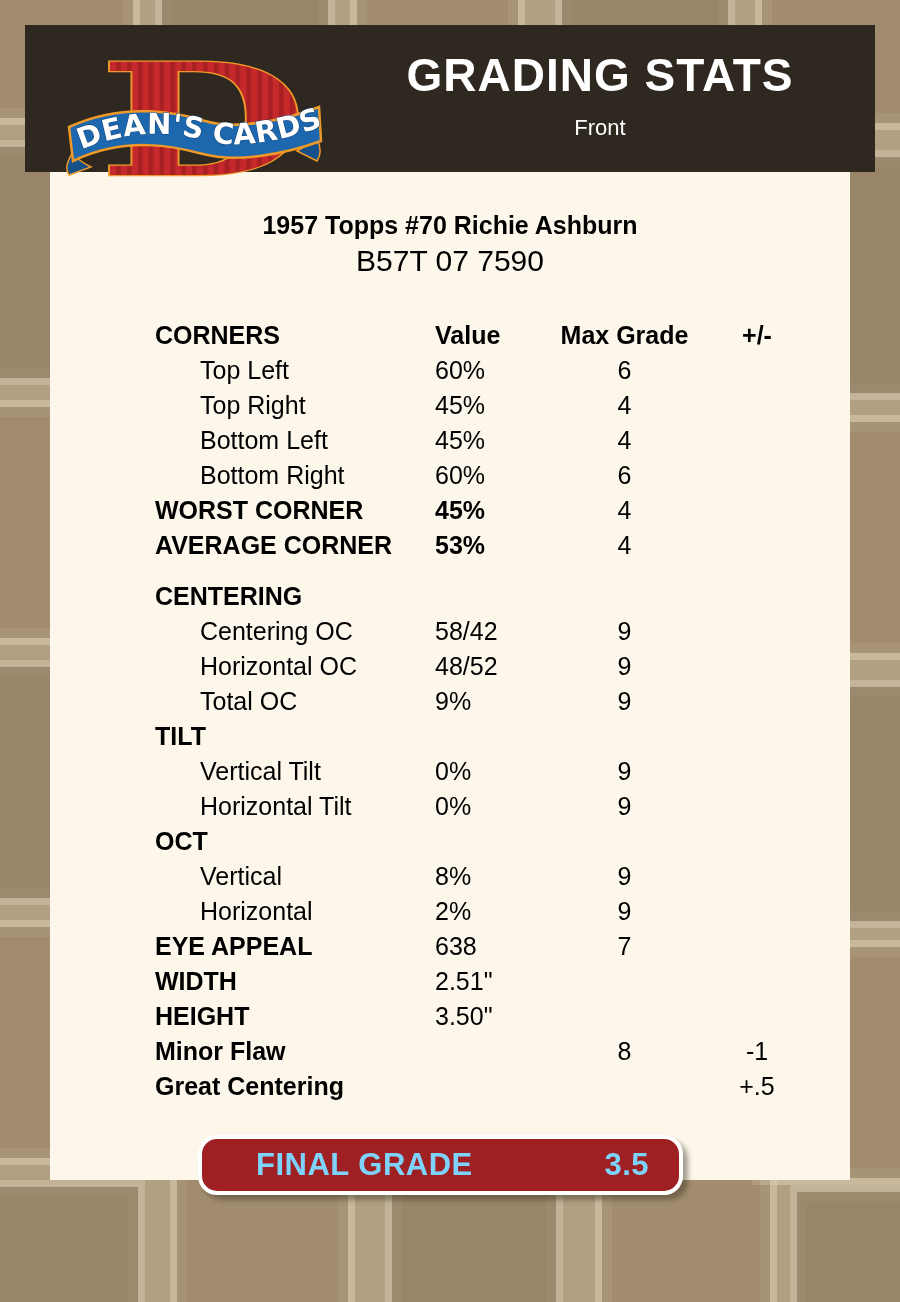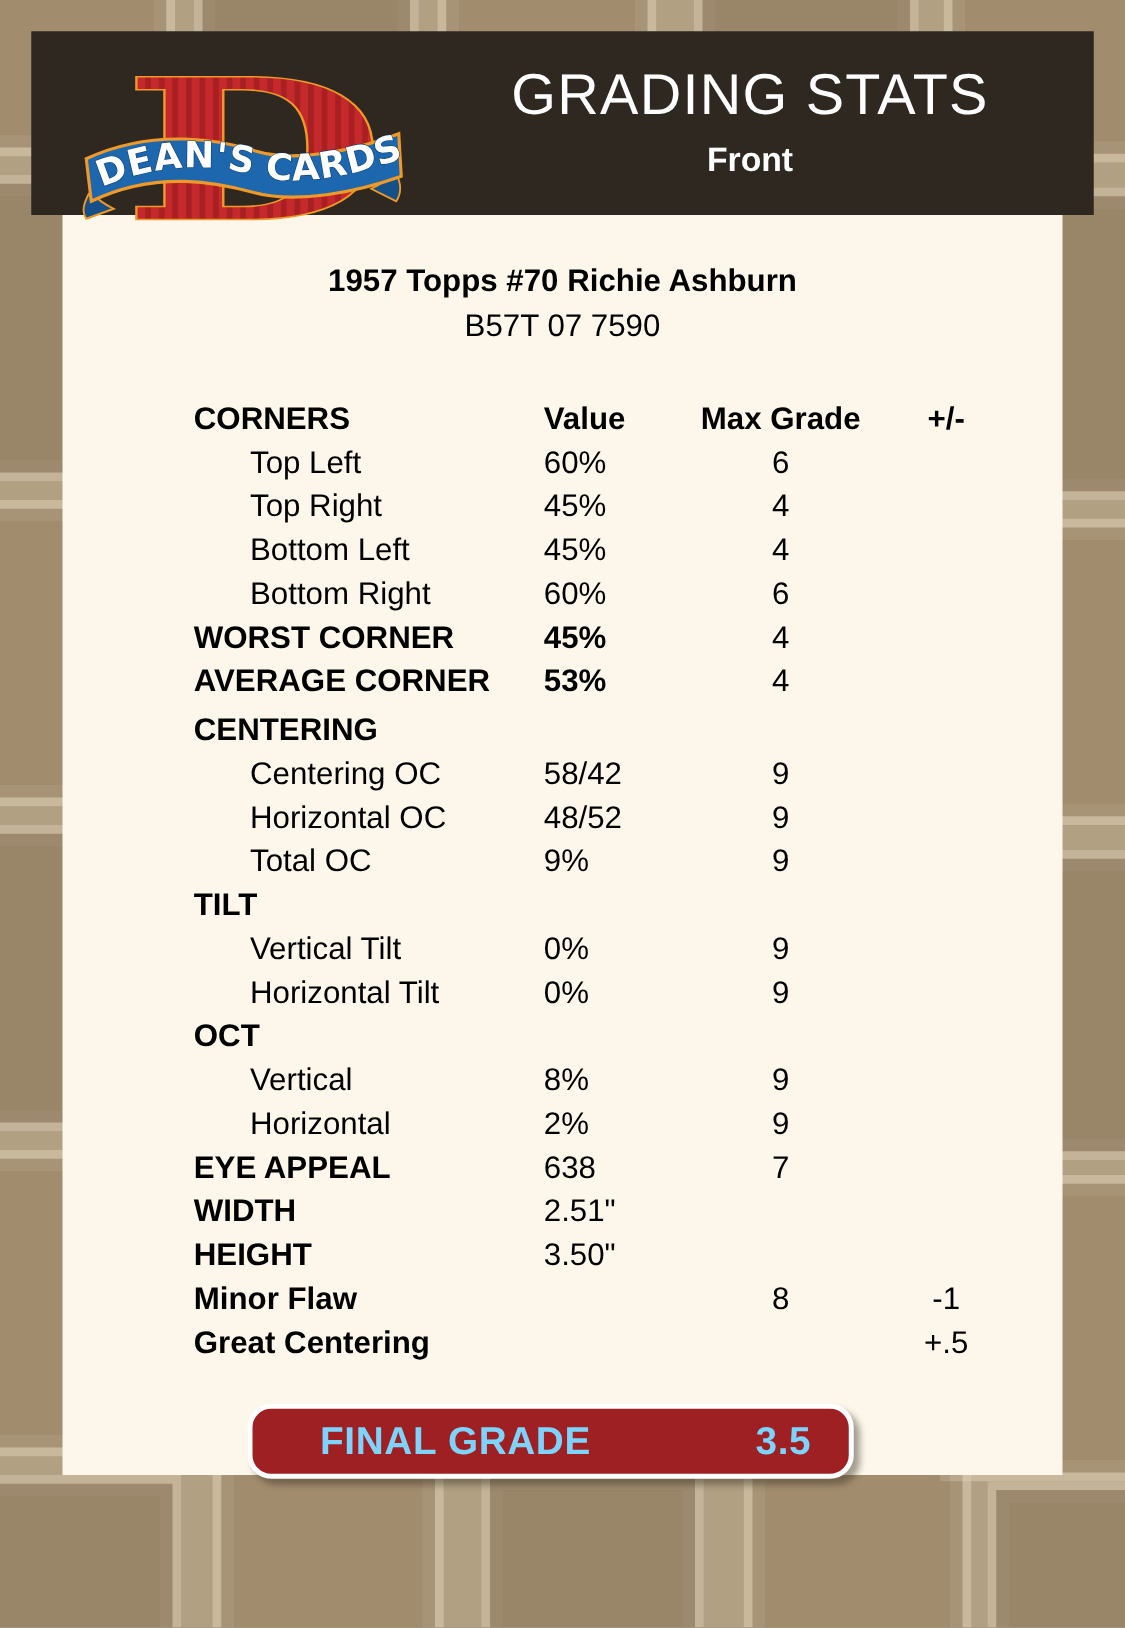--- a/index.html
+++ b/index.html
@@ -26,33 +26,33 @@
   .header{
     position:absolute;left:25px;top:25px;right:25px;height:147px;
     background:#2f2820;z-index:2;
   }
   .logo{position:absolute;left:40px;top:26px;width:260px;height:140px;}
   .header-text{
     position:absolute;left:320px;right:20px;top:0;bottom:0;
     display:flex;flex-direction:column;justify-content:center;align-items:center;
     color:#fff;text-align:center;
   }
-  .header-title{font-size:46px;line-height:50px;letter-spacing:1px;font-weight:normal;}
-  .header-sub{font-size:27px;line-height:40px;margin-top:8px;font-weight:bold;}
+  .header-title{font-size:46px;line-height:50px;letter-spacing:1px;font-weight:bold;}
+  .header-sub{font-size:22px;line-height:40px;margin-top:8px;font-weight:normal;}
   
   .panel{
     position:absolute;left:50px;top:172px;width:800px;height:1008px;
     background:#fcf7ea;z-index:1;box-sizing:border-box;
   }
   .card-title{margin-top:40px;text-align:center;font-size:25px;font-weight:bold;line-height:26px;}
-  .card-serial{margin-top:10px;text-align:center;font-size:25px;line-height:26px;}
+  .card-serial{margin-top:10px;text-align:center;font-size:30px;line-height:26px;}
   
   .table{margin:44px 0 0 105px;width:647px;}
   .trow{display:flex;height:35px;align-items:center;font-size:25px;}
-  .trow.gap{margin-top:4px;}
+  .trow.gap{margin-top:16px;}
   .c{box-sizing:border-box;white-space:nowrap;}
   .c.label{width:280px;text-align:left;}
   .c.label.indent{padding-left:45px;}
   .c.value{width:92px;text-align:left;}
   .c.max{width:195px;text-align:center;}
   .c.pm{width:70px;text-align:center;}
   .bold{font-weight:bold;}
   
   .final-grade{
     margin-top:31px;margin-left:148px;width:485px;height:60px;

